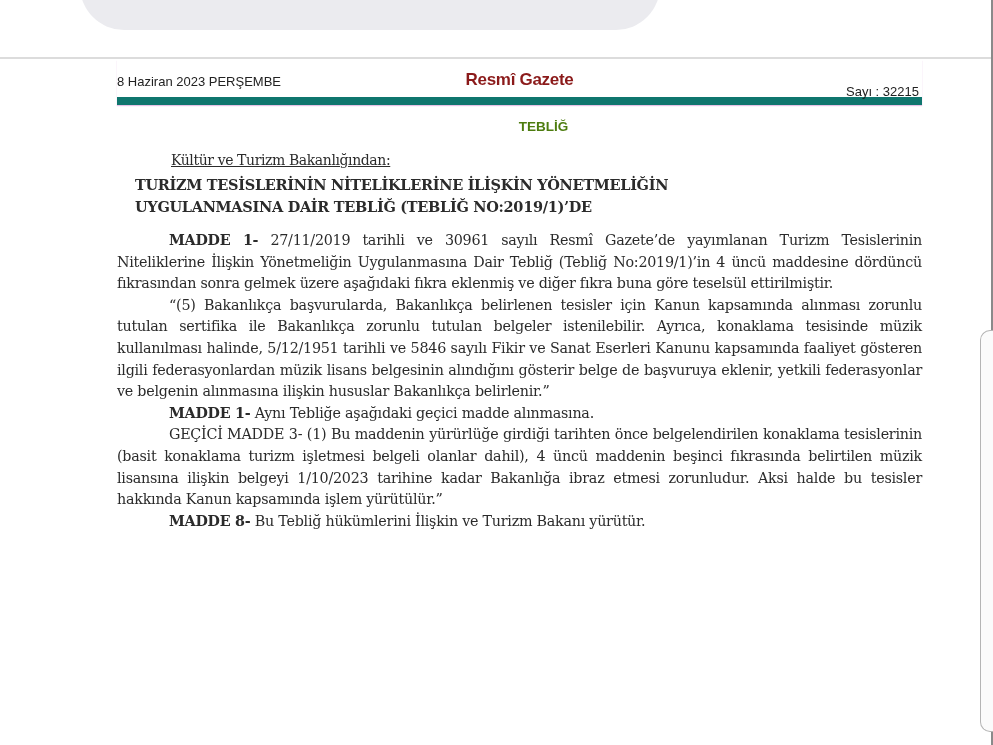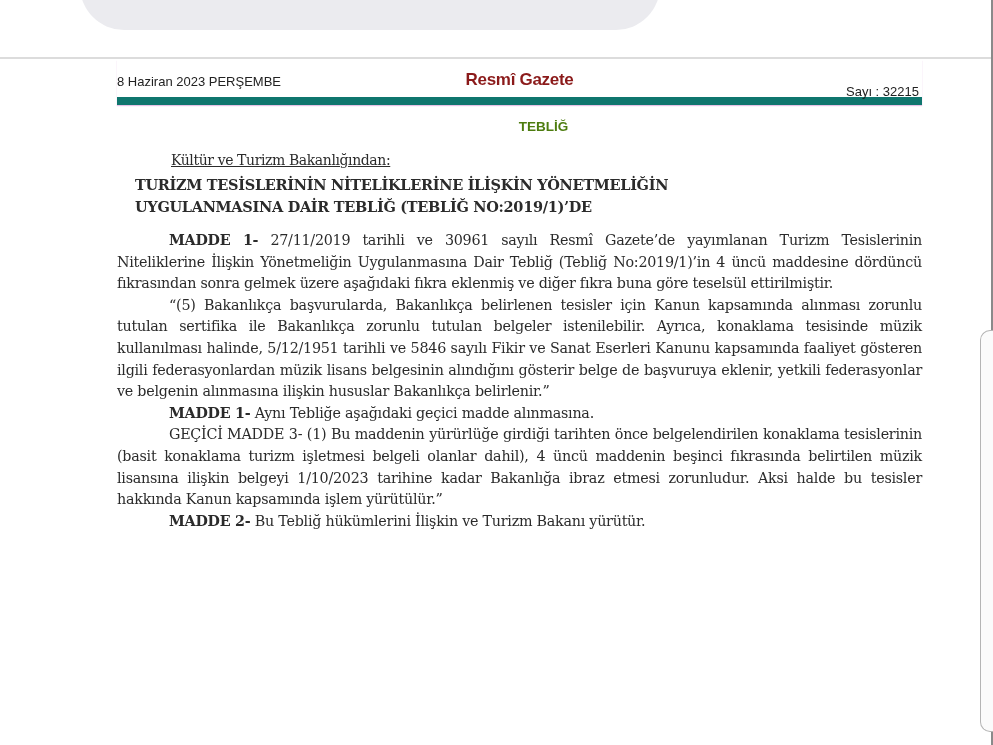--- a/index.html
+++ b/index.html
@@ -91,15 +91,15 @@
   <div class="doc-title">
     <div>TURİZM TESİSLERİNİN NİTELİKLERİNE İLİŞKİN YÖNETMELİĞİN</div>
     <div>UYGULANMASINA DAİR TEBLİĞ (TEBLİĞ NO:2019/1)’DE</div>
   </div>
 
   <div class="body-text">
     <p class="para"><b>MADDE 1-</b><span> 27/11/2019 tarihli ve 30961 sayılı Resmî Gazete’de yayımlanan Turizm Tesislerinin Niteliklerine İlişkin Yönetmeliğin Uygulanmasına Dair Tebliğ (Tebliğ No:2019/1)’in 4 üncü maddesine dördüncü fıkrasından sonra gelmek üzere aşağıdaki fıkra eklenmiş ve diğer fıkra buna göre teselsül ettirilmiştir.</span></p>
     <p class="para"><span>“(5) Bakanlıkça başvurularda, Bakanlıkça belirlenen tesisler için Kanun kapsamında alınması zorunlu tutulan sertifika ile Bakanlıkça zorunlu tutulan belgeler istenilebilir. Ayrıca, konaklama tesisinde müzik kullanılması halinde, 5/12/1951 tarihli ve 5846 sayılı Fikir ve Sanat Eserleri Kanunu kapsamında faaliyet gösteren ilgili federasyonlardan müzik lisans belgesinin alındığını gösterir belge de başvuruya eklenir, yetkili federasyonlar ve belgenin alınmasına ilişkin hususlar Bakanlıkça belirlenir.”</span></p>
     <p class="para"><b>MADDE 1-</b><span> Aynı Tebliğe aşağıdaki geçici madde alınmasına.</span></p>
     <p class="para"><span>GEÇİCİ MADDE 3- (1) Bu maddenin yürürlüğe girdiği tarihten önce belgelendirilen konaklama tesislerinin (basit konaklama turizm işletmesi belgeli olanlar dahil), 4 üncü maddenin beşinci fıkrasında belirtilen müzik lisansına ilişkin belgeyi 1/10/2023 tarihine kadar Bakanlığa ibraz etmesi zorunludur. Aksi halde bu tesisler hakkında Kanun kapsamında işlem yürütülür.”</span></p>
-    <p class="para"><b>MADDE 2-</b><span> Bu Tebliğ hükümlerini İlişkin ve Turizm Bakanı yürütür.</span></p>
+    <p class="para"><b>MADDE 8-</b><span> Bu Tebliğ hükümlerini İlişkin ve Turizm Bakanı yürütür.</span></p>
   </div>
 </div>
 
 </body></html>

